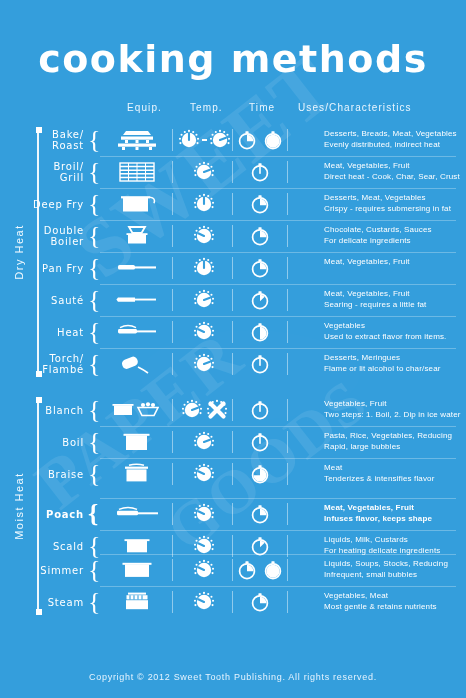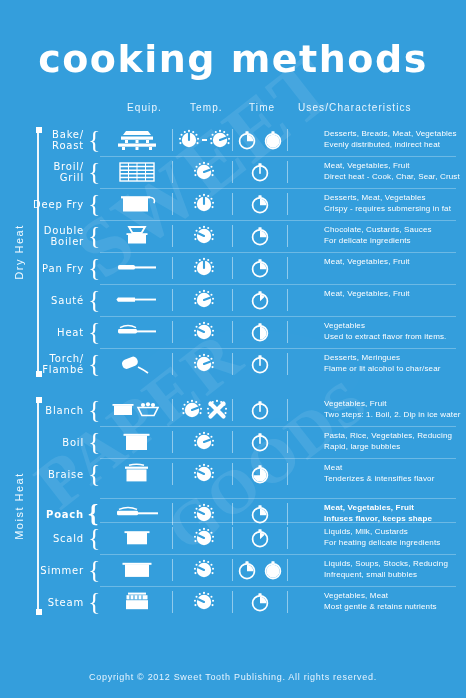--- a/index.html
+++ b/index.html
@@ -521,20 +521,21 @@
           <span>
             <svg width="22" height="22" viewBox="0 0 22 22">
               <rect x="9.4" y="2.2" width="3.2" height="2.6" rx="0.6" class="ic"></rect>
               <circle cx="11" cy="12.2" r="7.4" fill="none" stroke="#fff" stroke-width="1.7"></circle>
               <path d="M11 12.2 L11 5.799999999999999 A6.4 6.4 0 0 1 15.67 7.82 Z" class="ic"></path>
             </svg>
           </span>
         </div>
         <div class="cell c-uses">
           <div class="uses-a">Meat, Vegetables, Fruit</div>
+          <div class="uses-b">Searing - requires a little fat</div>
         </div>
       </div>
       <div class="row" style="top:0;">
         <div class="rule"></div>
         <div class="method">
           <div>
             <div>Heat</div>
           </div>
         </div>
         <div class="brace">{</div>
@@ -851,21 +852,21 @@
               <circle cx="11" cy="12.2" r="7.4" fill="none" stroke="#fff" stroke-width="1.7"></circle>
               <path d="M11 12.2 L11 5.799999999999999 A6.4 6.4 0 0 1 17.40 12.20 Z" class="ic"></path>
             </svg>
           </span>
         </div>
         <div class="cell c-uses">
           <div class="uses-a">Meat, Vegetables, Fruit</div>
           <div class="uses-b">Infuses flavor, keeps shape</div>
         </div>
       </div>
-      <div class="row" style="top:0;">
+      <div class="row" style="top:8px;">
         <div class="rule"></div>
         <div class="method">
           <div>
             <div>Scald</div>
           </div>
         </div>
         <div class="brace">{</div>
         <div class="vsep vs1"></div>
         <div class="vsep vs2"></div>
         <div class="vsep vs3"></div>

